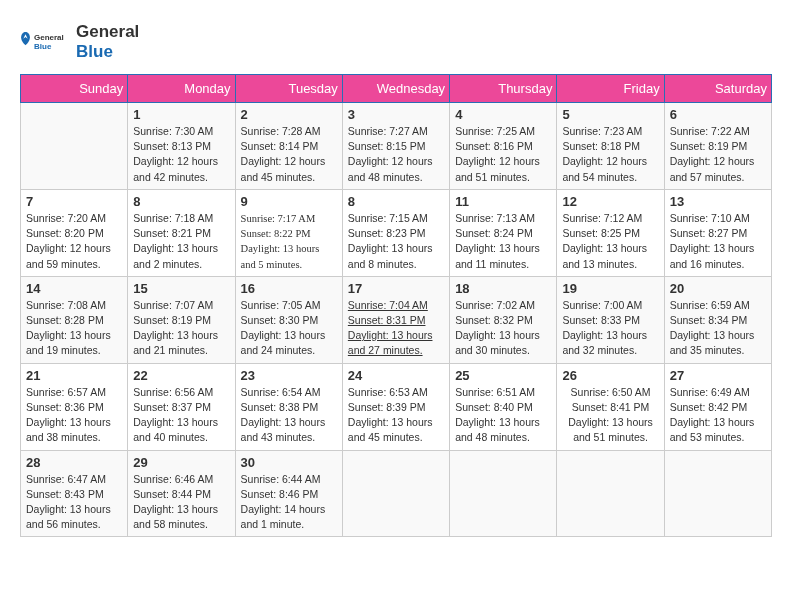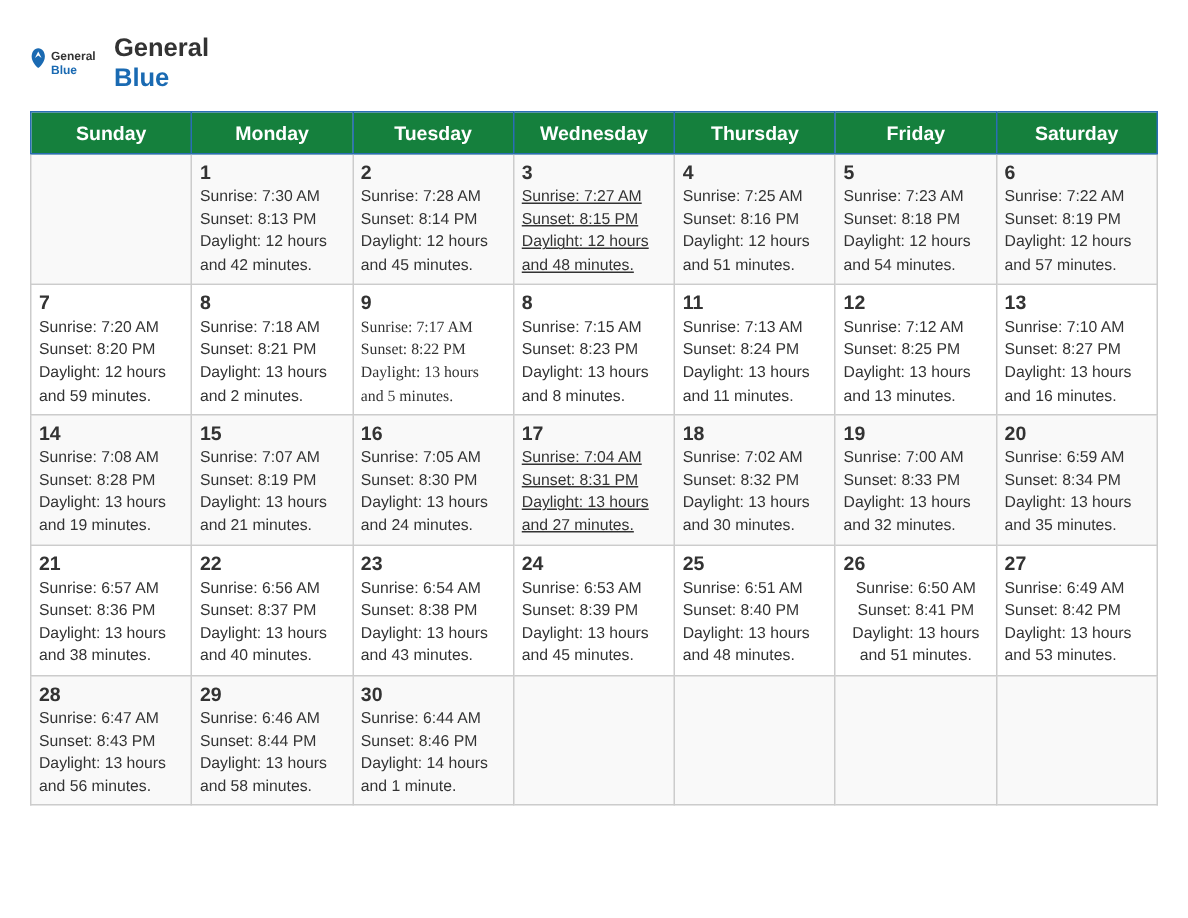--- a/index.html
+++ b/index.html
@@ -32,26 +32,26 @@
     .subtitle {
       font-size: 16px;
       color: #555;
     }
     table {
       width: 100%;
       border-collapse: collapse;
       table-layout: fixed;
     }
     thead tr th {
-      background-color: #15803d;
+      background-color: #ec4899;
       color: #fff;
       font-size: 13px;
-      font-weight: bold;
+      font-weight: normal;
       padding: 6px 4px;
-      text-align: center;
+      text-align: right;
       border: 1px solid #2a6db5;
     }
     tbody tr td {
       border: 1px solid #ccc;
       vertical-align: top;
       padding: 4px 5px;
       font-size: 10.5px;
       color: #333;
       min-height: 80px;
     }
@@ -119,21 +119,21 @@
         </td>
         <td>
           <span class="day-number">2</span>
           <div class="cell-content" style="white-space: pre-line;">Sunrise: 7:28 AM
 Sunset: 8:14 PM
 Daylight: 12 hours
 and 45 minutes.</div>
         </td>
         <td>
           <span class="day-number">3</span>
-          <div class="cell-content" style="white-space: pre-line; text-decoration: underline;">Sunrise: 7:27 AM
+          <div class="cell-content" style="white-space: pre-line;">Sunrise: 7:27 AM
 Sunset: 8:15 PM
 Daylight: 12 hours
 and 48 minutes.</div>
         </td>
         <td>
           <span class="day-number">4</span>
           <div class="cell-content" style="white-space: pre-line;">Sunrise: 7:25 AM
 Sunset: 8:16 PM
 Daylight: 12 hours
 and 51 minutes.</div>

